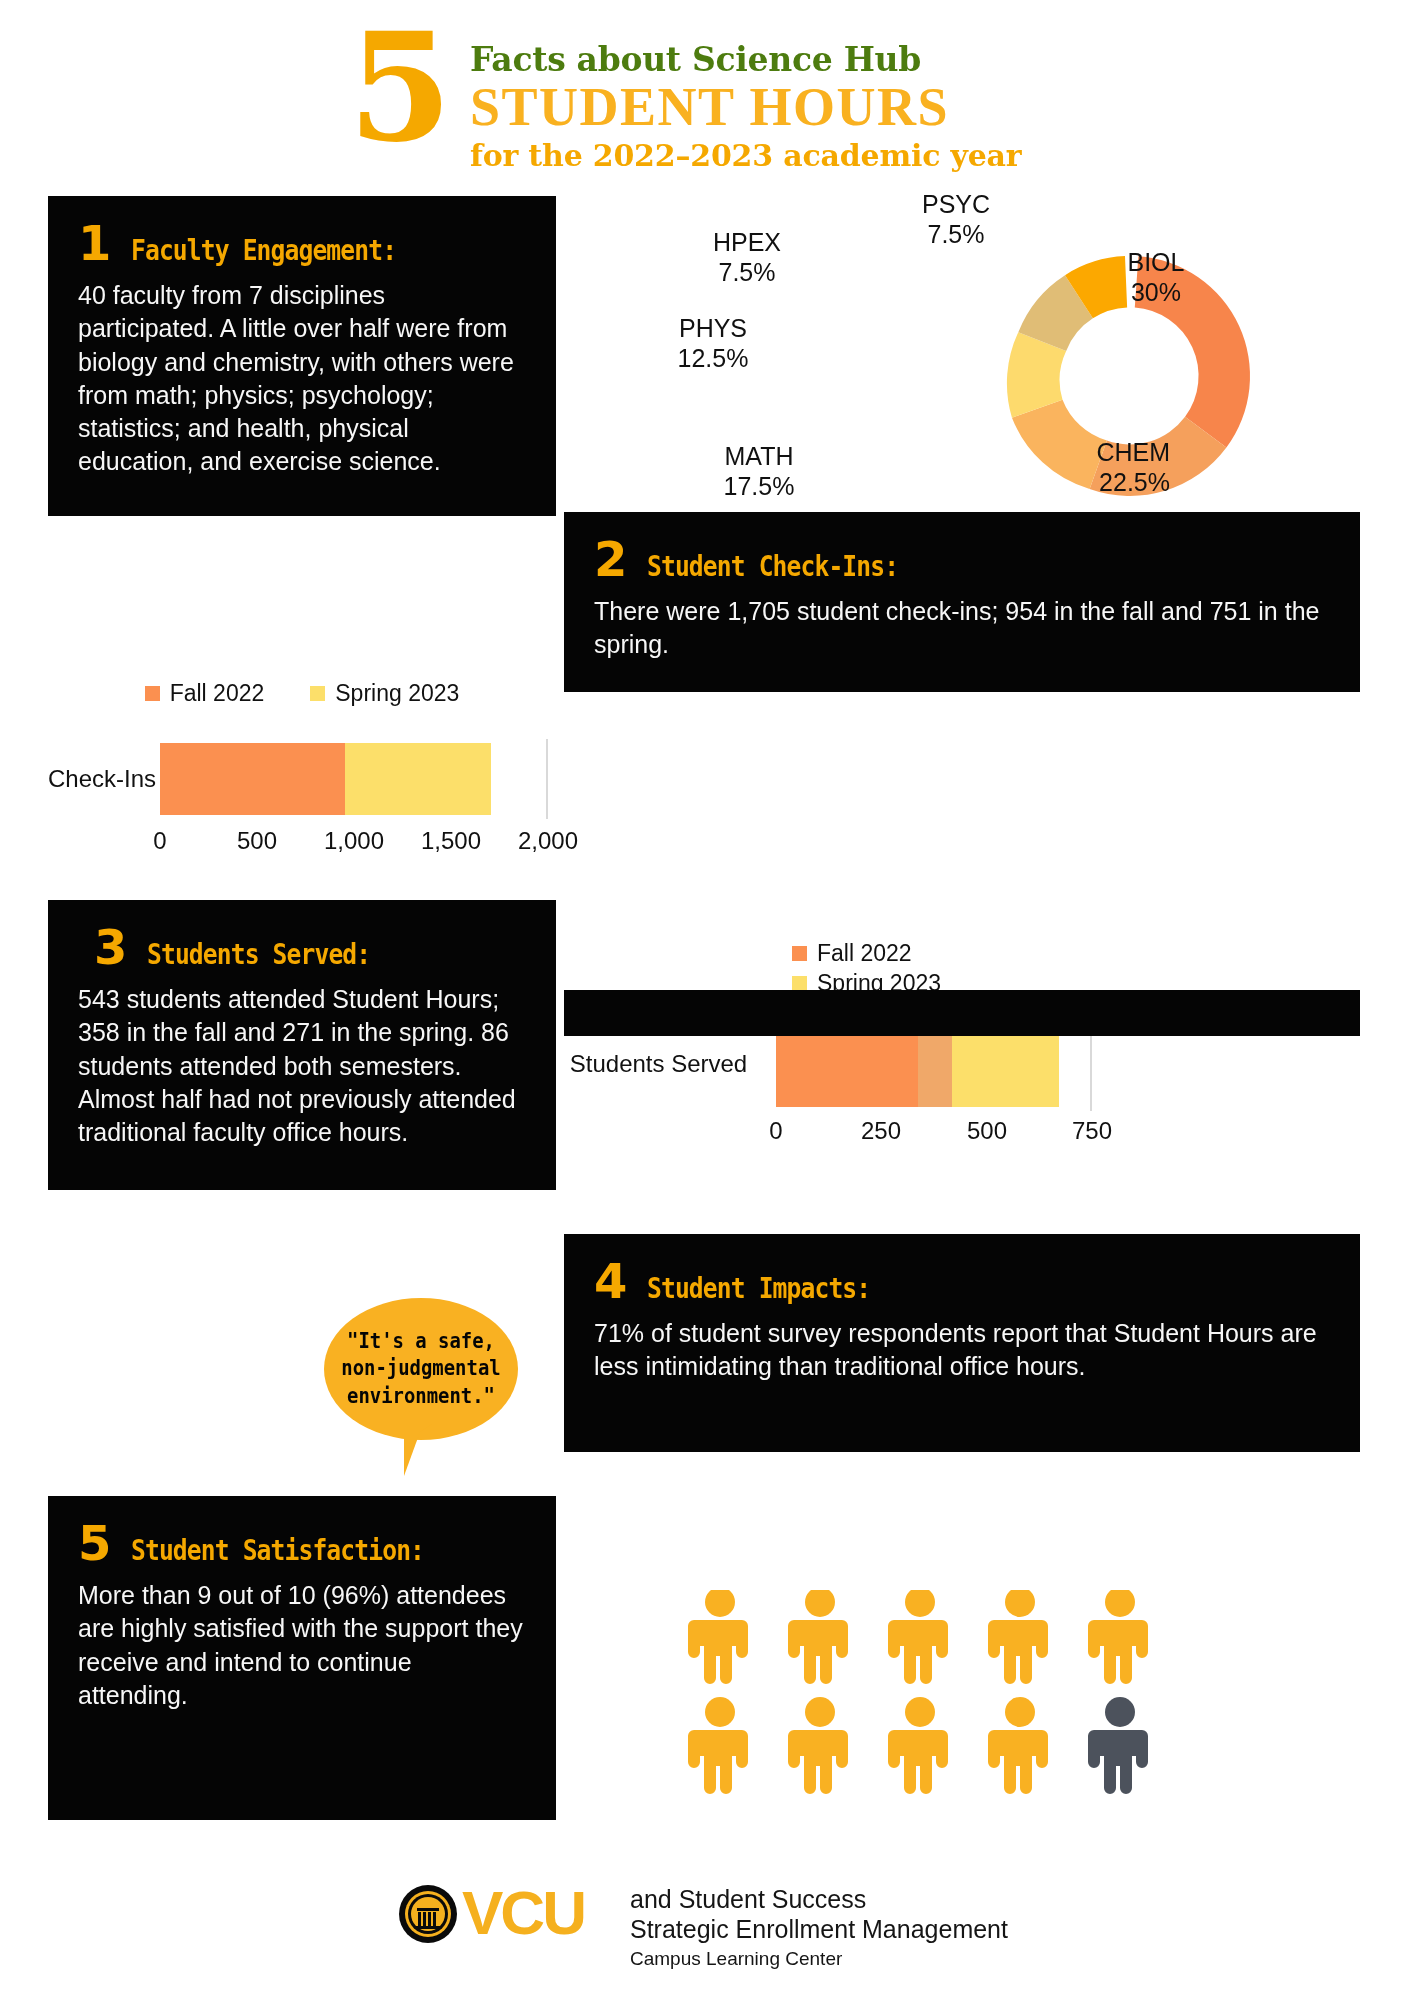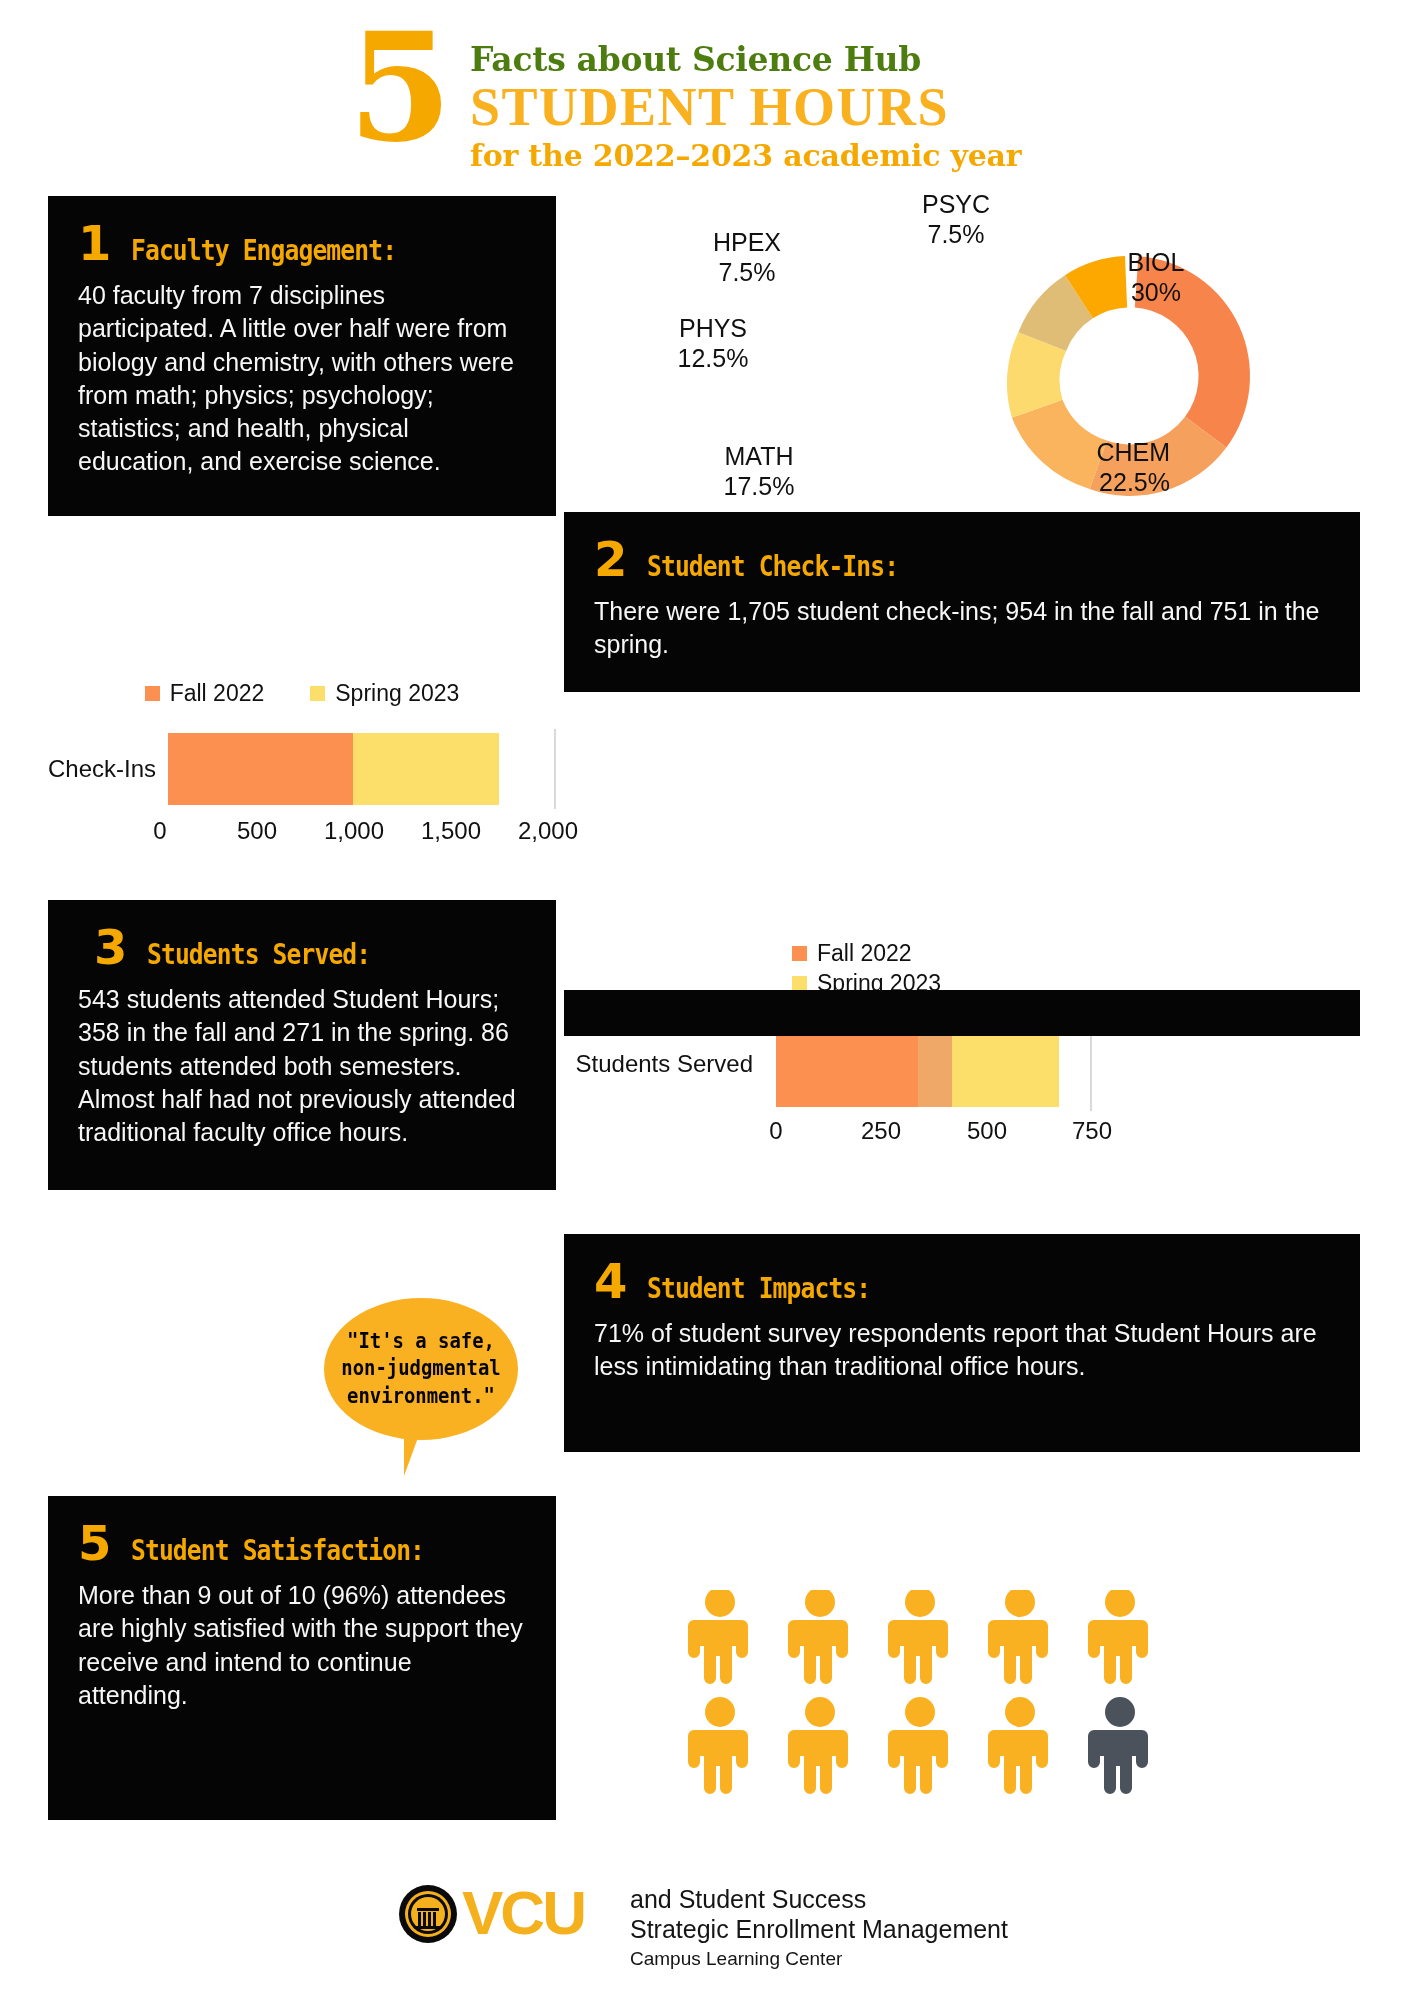--- a/index.html
+++ b/index.html
@@ -193,21 +193,21 @@
     <div class="legend-h" style="margin-top:20px;">
       <div class="legend-item">
         <span class="swatch" style="background:#fb9050"></span>
         <span>Fall 2022</span>
       </div>
       <div class="legend-item">
         <span class="swatch" style="background:#fcdf6a"></span>
         <span>Spring 2023</span>
       </div>
     </div>
-    <div class="bar-row" style="margin-top:26px;justify-content:space-between;">
+    <div class="bar-row" style="margin-top:36px;">
       <div class="bar-cat" style="width:112px; text-align:right; padding-right:12px;">Check-Ins</div>
       <div class="bar-track" style="width:388px;">
         <div class="bar-seg" style="width:185px; background:#fb9050;"></div>
         <div class="bar-seg" style="width:146px; background:#fcdf6a;"></div>
         <div class="axis-tickline" style="right:0; top:-4px; height:80px;"></div>
       </div>
     </div>
     <div class="axis" style="margin-left:112px; width:388px; height:34px; margin-top:12px;">
       <span style="left:0px;">0</span>
       <span style="left:97px;">500</span>
@@ -238,21 +238,21 @@
       <div class="legend-item">
         <span class="swatch" style="background:#fb9050"></span>
         <span>Fall 2022</span>
       </div>
       <div class="legend-item">
         <span class="swatch" style="background:#fcdf6a"></span>
         <span>Spring 2023</span>
       </div>
     </div>
     <div class="bar-row" style="margin-top:24px;">
-      <div class="bar-cat" style="width:212px; text-align:right; padding-right:23px;">Students Served</div>
+      <div class="bar-cat" style="width:212px; text-align:center; padding-right:23px;">Students Served</div>
       <div class="bar-track" style="width:316px; height:86px;">
         <div class="bar-seg" style="width:142px; background:#fb9050;"></div>
         <div class="bar-seg" style="width:34px; background:#f0a869;"></div>
         <div class="bar-seg" style="width:107px; background:#fcdf6a;"></div>
         <div class="axis-tickline" style="right:0; top:-4px; height:94px;"></div>
       </div>
     </div>
     <div class="axis" style="margin-left:212px; width:316px; height:34px; margin-top:10px;">
       <span style="left:0px;">0</span>
       <span style="left:105px;">250</span>

